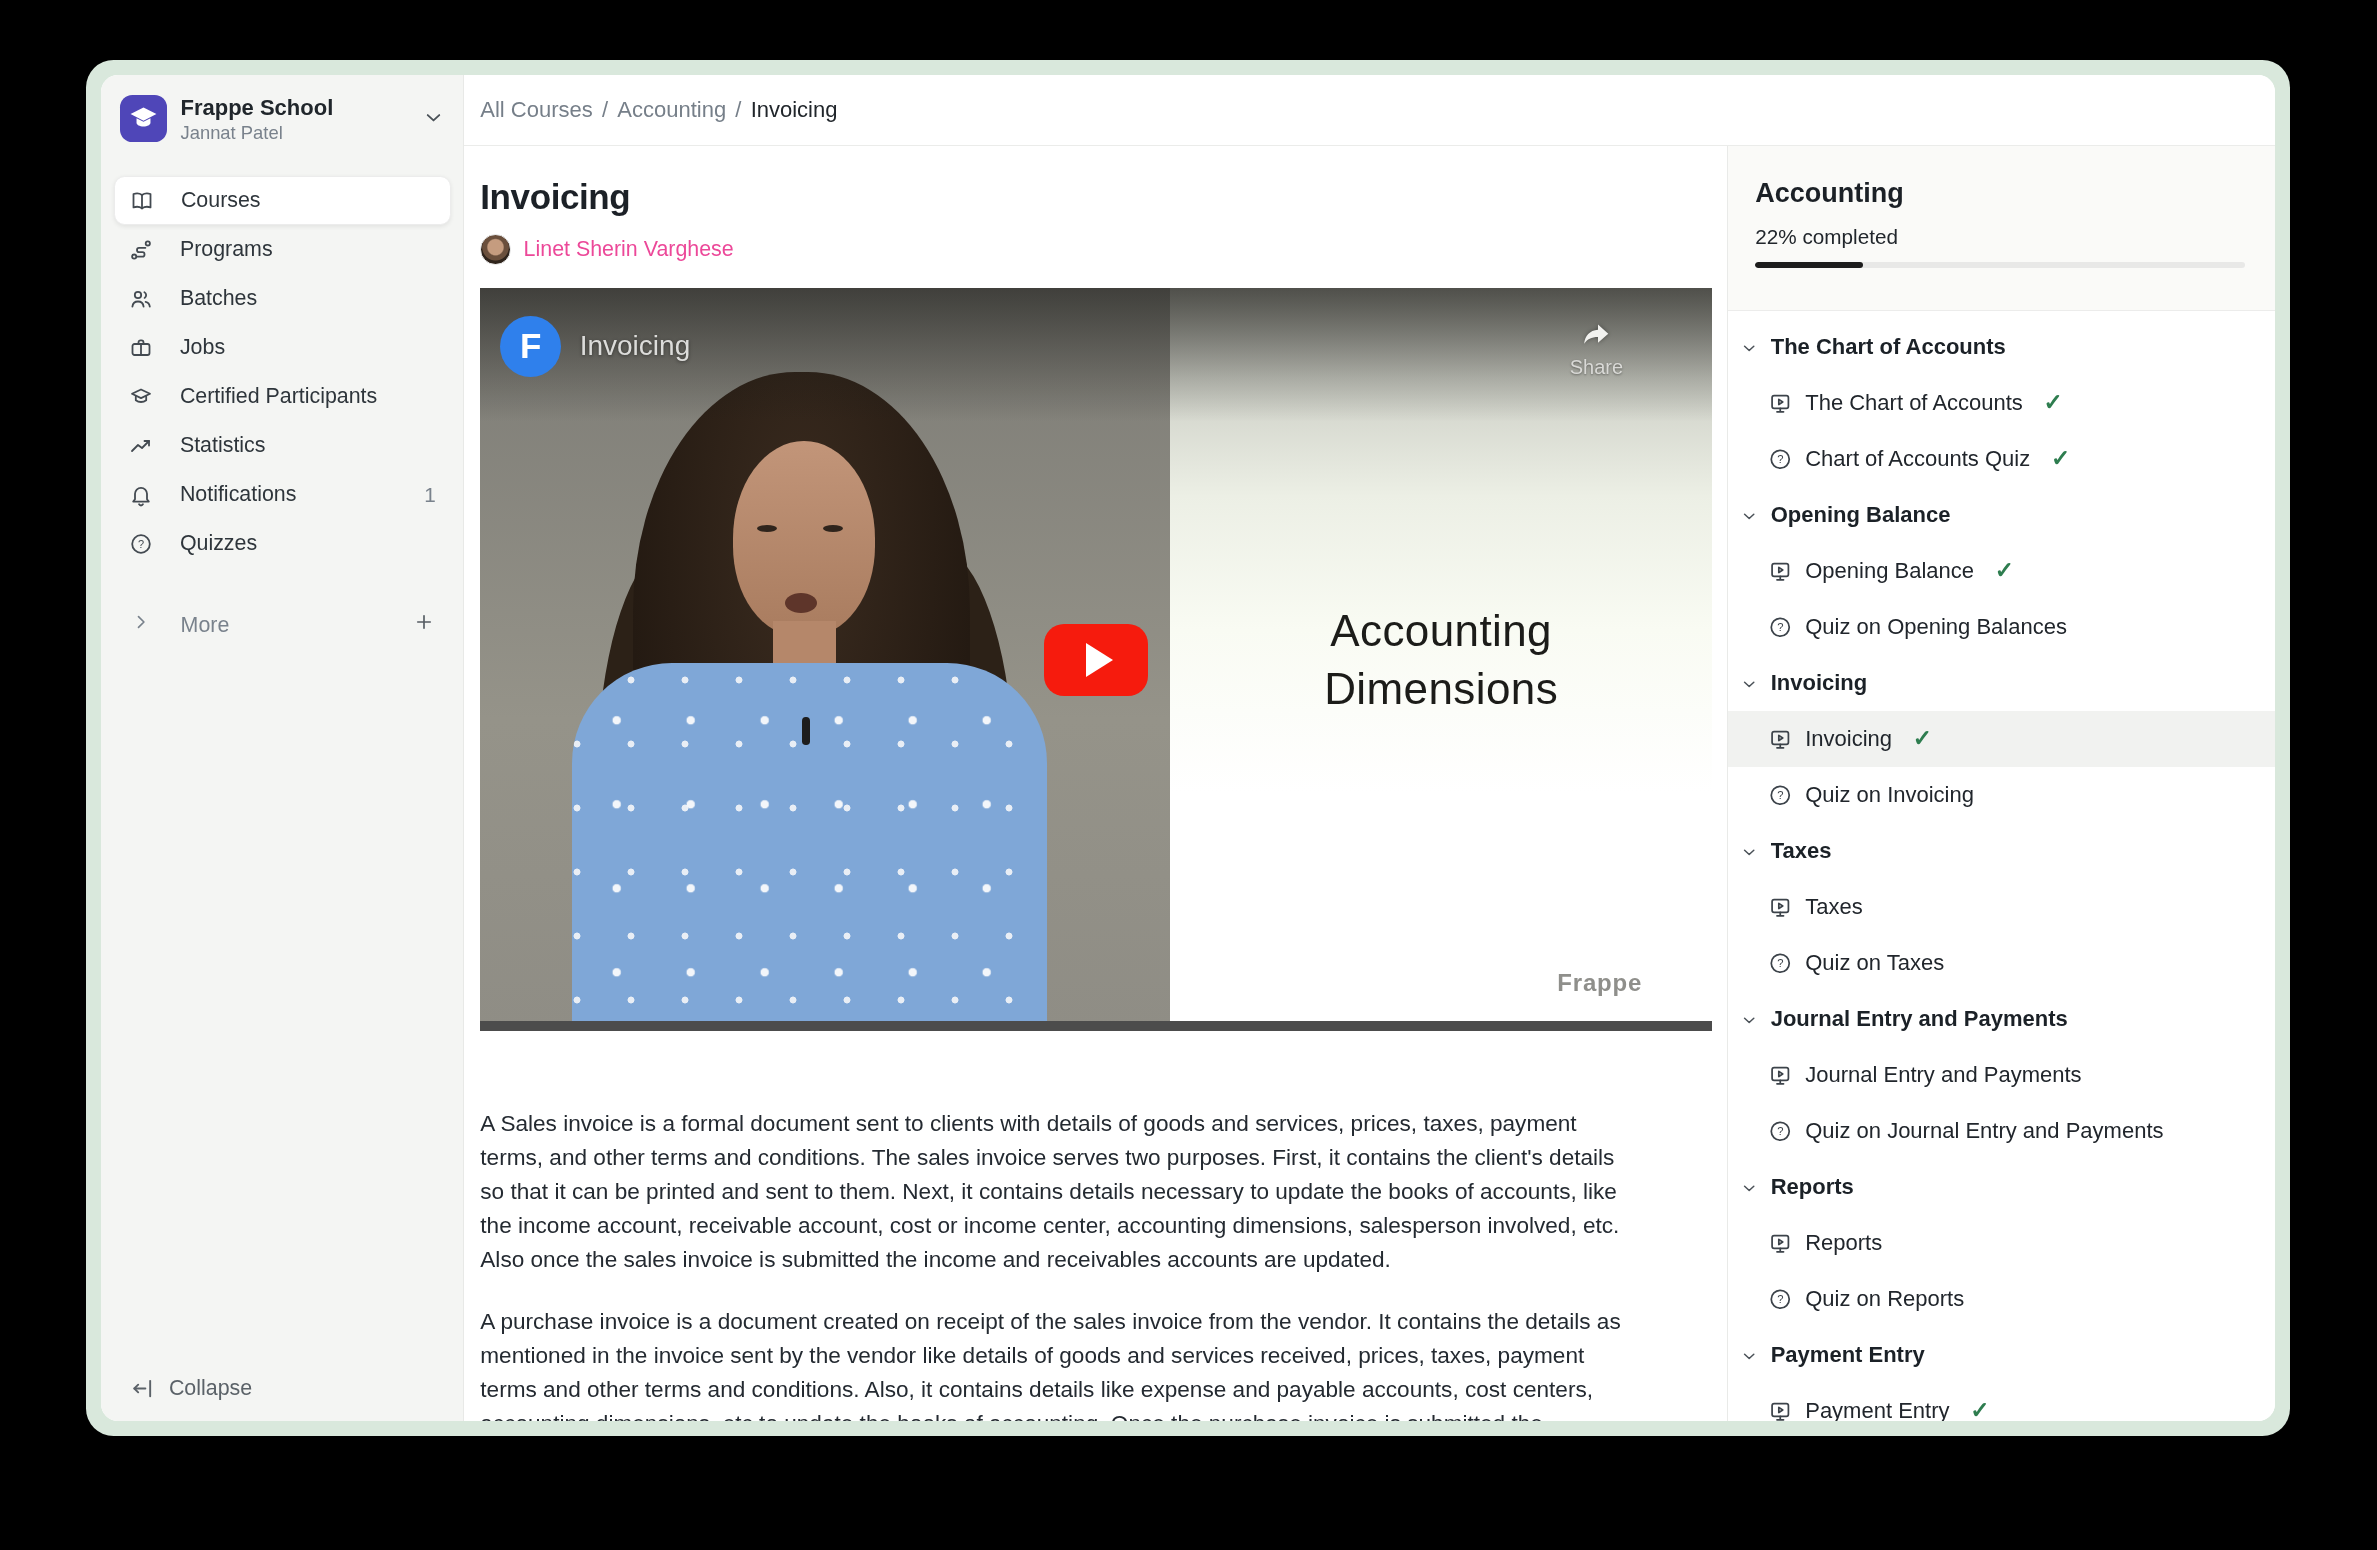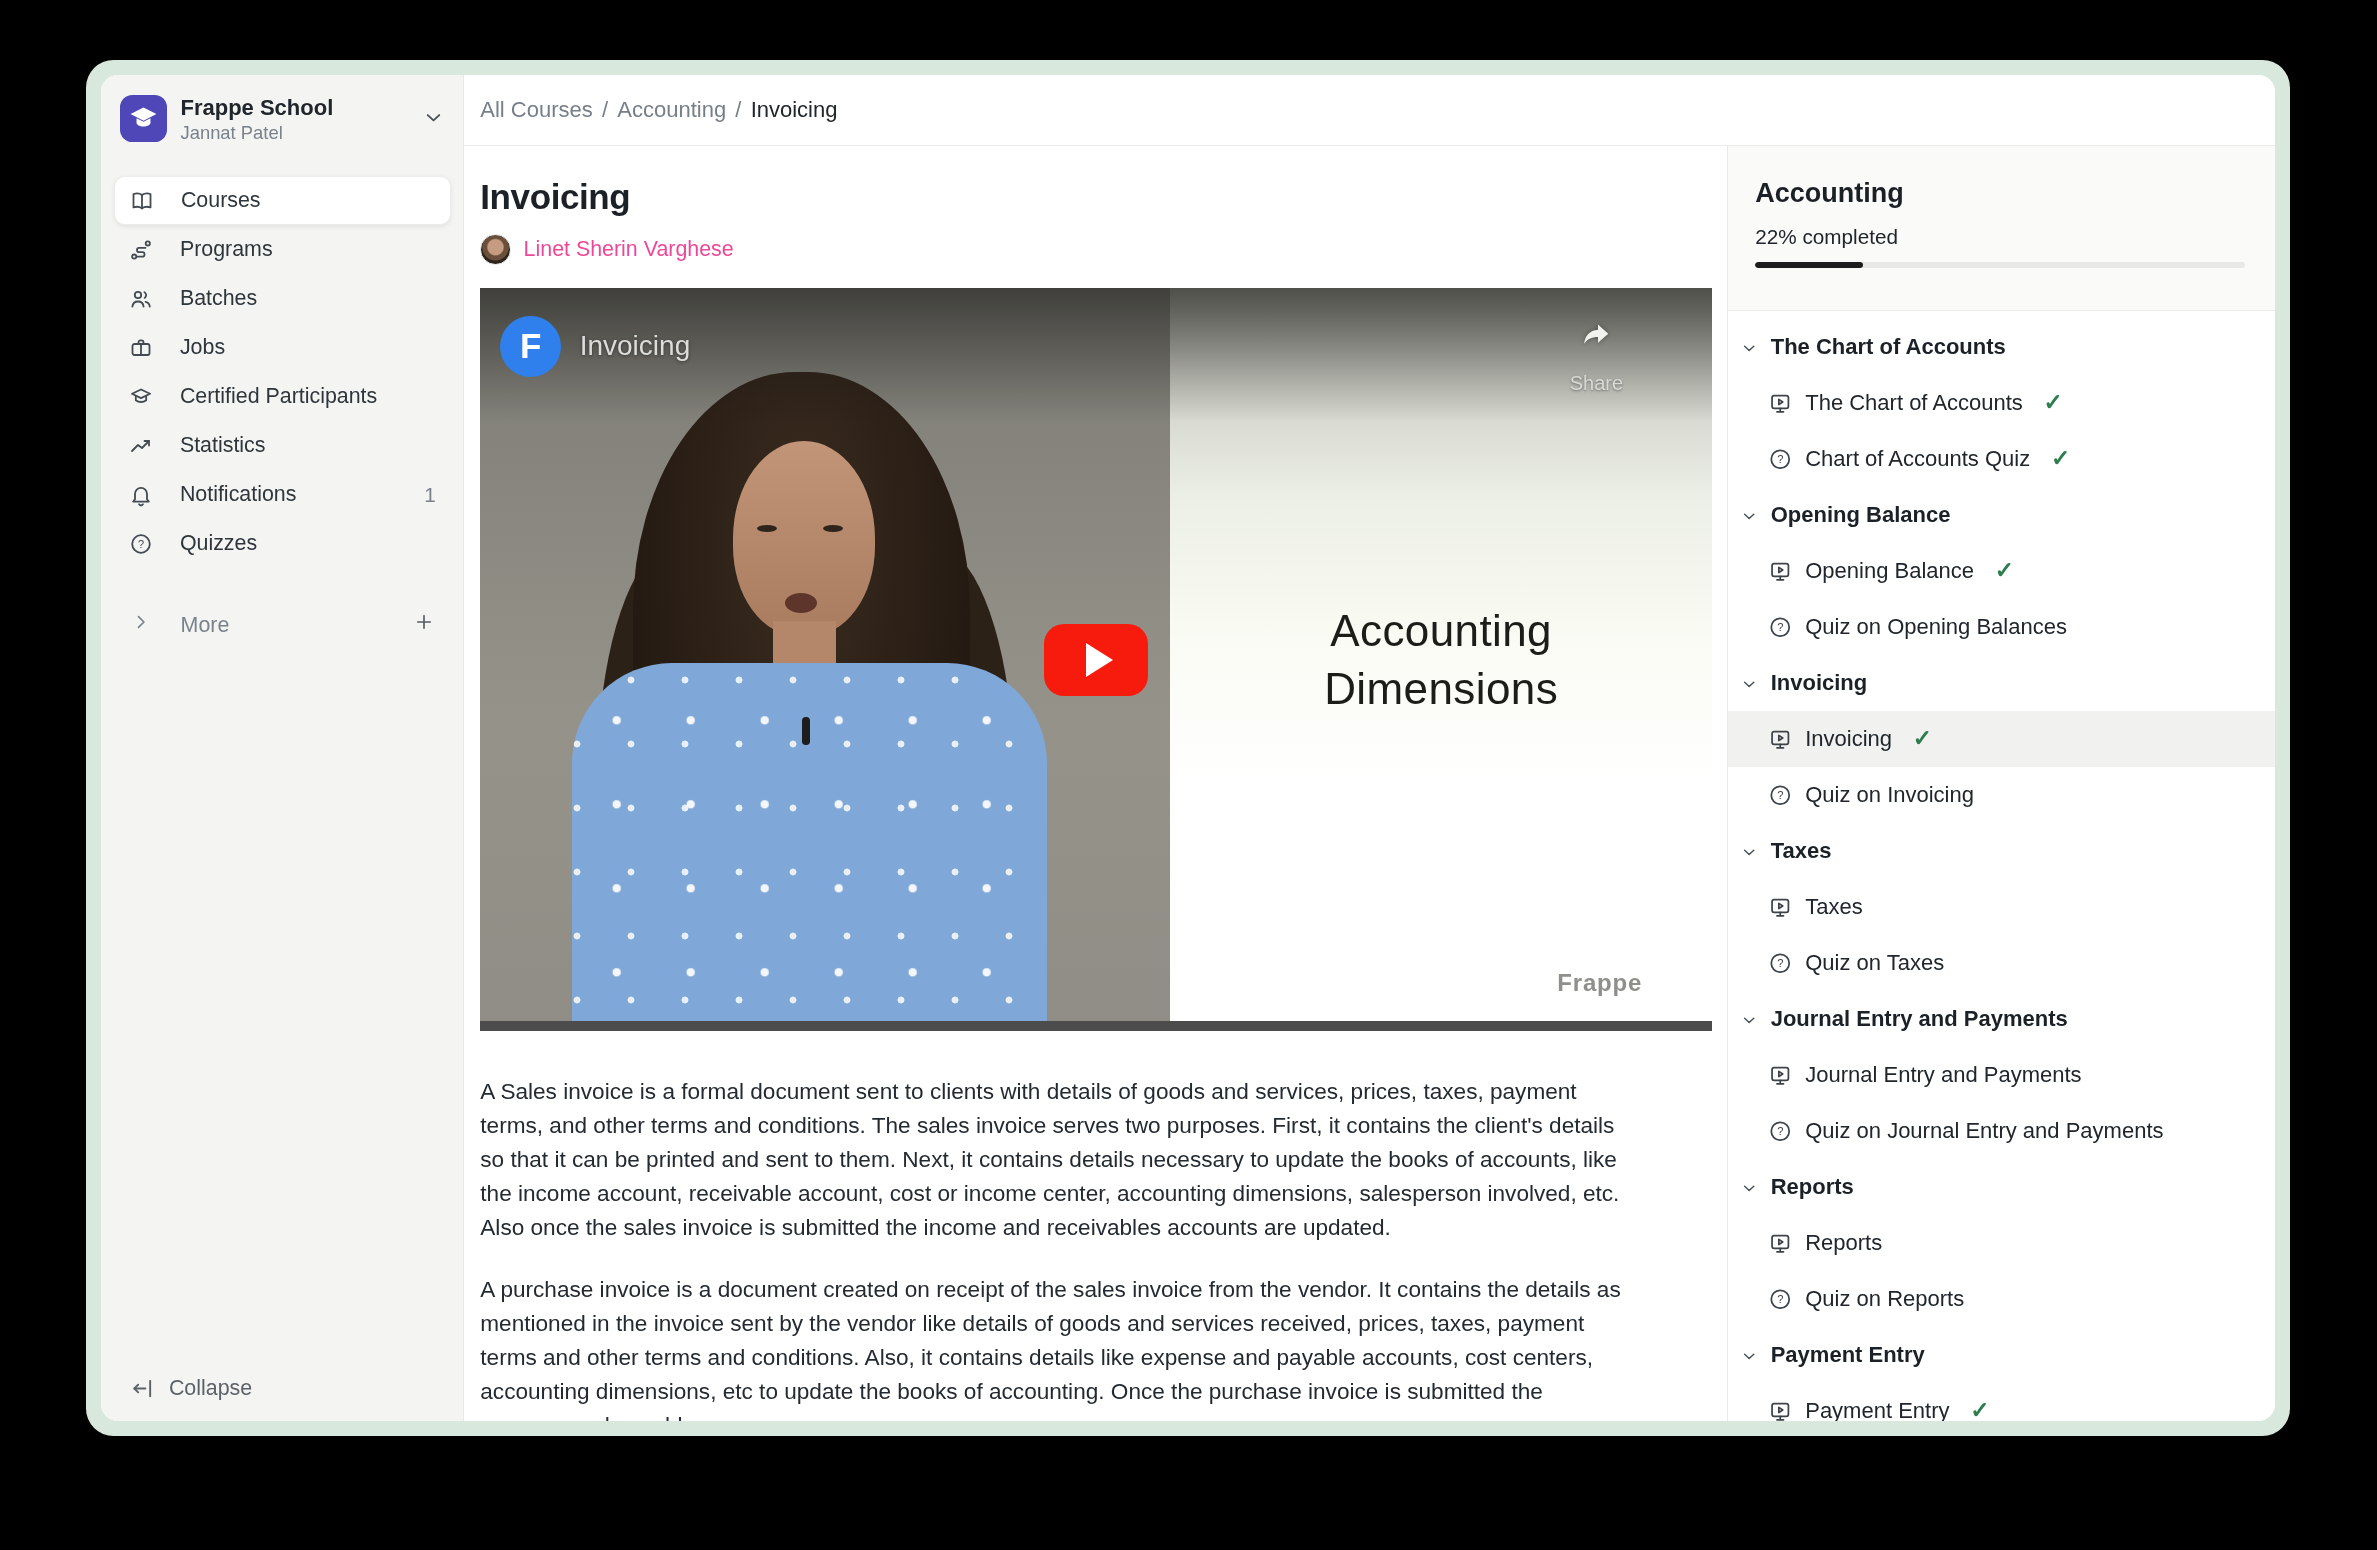--- a/index.html
+++ b/index.html
@@ -116,33 +116,33 @@
       radial-gradient(circle, #e9eef5 0 3.1px, rgba(255,255,255,0) 3.8px);
     background-size:74px 84px, 54px 64px; background-position:7.7px 15.3px, 32px 49px;
     border-radius:100px 100px 0 0; }
   .mic { position:absolute; left:322px; top:429px; width:7.7px; height:27.6px; background:#1d1d1d; border-radius:3.8px; }
   .v-top-grad { position:absolute; left:0; right:0; top:0; height:134px;
     background:linear-gradient(180deg, rgba(24,24,21,.6), rgba(24,24,21,0)); }
   .video-badge { position:absolute; left:20px; top:27.6px; display:flex; align-items:center; gap:18.4px; }
   .f-circle { width:61px; height:61px; border-radius:50%; background:#2f80ec; color:#fff;
     font-size:35px; font-weight:700; display:flex; align-items:center; justify-content:center; }
   .video-overlay-title { color:#dcdcda; font-size:28px; text-shadow:0 0.8px 3.8px rgba(0,0,0,.45); }
-  .share { position:absolute; right:89px; top:31px; display:flex; flex-direction:column; align-items:center; gap:21px; cursor:pointer; }
+  .share { position:absolute; right:89px; top:31px; display:flex; flex-direction:column; align-items:center; gap:5px; cursor:pointer; }
   .share svg { width:38px; height:32px; fill:#f2f2ef; filter:drop-shadow(0 0.8px 2.3px rgba(0,0,0,.4)); }
   .share-label { font-size:20px; color:#d9d9d6; text-shadow:0 0.8px 2.3px rgba(0,0,0,.4); }
   .slide-title { font-size:44px; line-height:1.32; color:#1c1c19; text-align:center; font-weight:500; letter-spacing:0.4px; }
   .play-btn { position:absolute; left:50%; top:50%; transform:translate(-50%,-50%);
     width:104px; height:72px; border-radius:20px; background:#f61b0d;
     display:flex; align-items:center; justify-content:center; cursor:pointer; }
   .play-tri { width:0; height:0; border-left:27.6px solid #fff; border-top:17px solid transparent;
     border-bottom:17px solid transparent; margin-left:6.1px; }
   .watermark { position:absolute; right:70px; bottom:34px; color:#8f8f8b; font-size:24px; font-weight:700; letter-spacing:0.8px; }
   .video-progress { position:absolute; left:0; right:0; bottom:0; height:10px; background:#4c4c4c; cursor:pointer; }
 
-  .para { margin-top:44px; font-size:22.6px; line-height:34px; color:#242a31; max-width:1147px; }
+  .para { margin-top:76px; font-size:22.6px; line-height:34px; color:#242a31; max-width:1147px; }
   .para.second { margin-top:27.6px; }
 
   
   .outline { width:548px; flex-shrink:0; border-left:0.8px solid #e9eae8; background:#fff;
     display:flex; flex-direction:column; min-height:0; }
   .outline-head { background:#fafaf8; border-bottom:0.8px solid #ececeb; height:165px;
     padding:32px 31px 0 27.6px; flex-shrink:0; }
   .outline-title { font-size:27px; font-weight:700; color:#1b2026; }
   .outline-progress-label { margin-top:15.3px; font-size:20.7px; color:#21262c; }
   .progress-track { margin-top:13.8px; height:6.1px; width:490px; background:#e8e8e7; border-radius:3.1px; overflow:hidden; }

